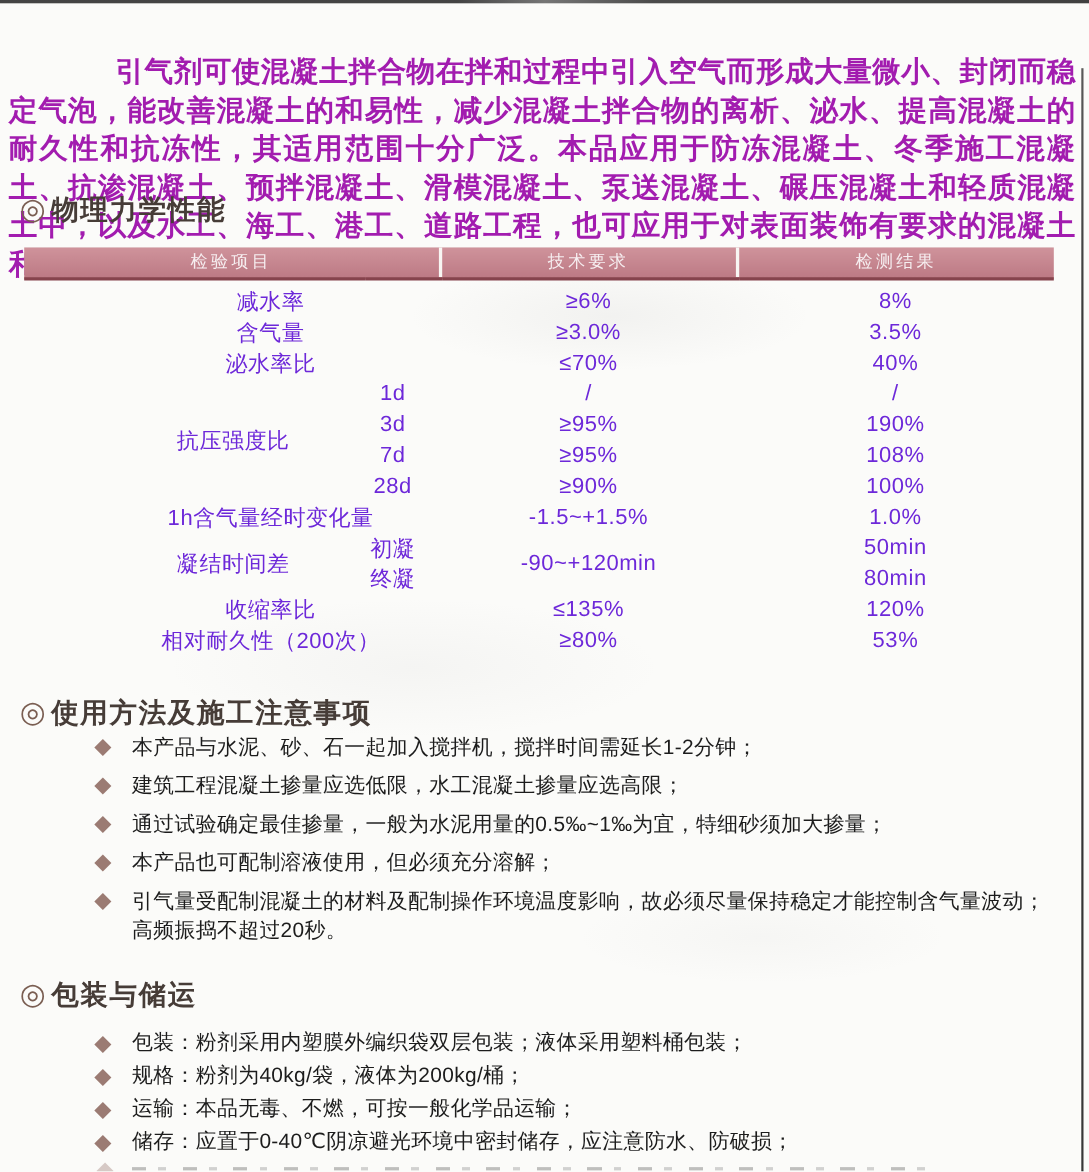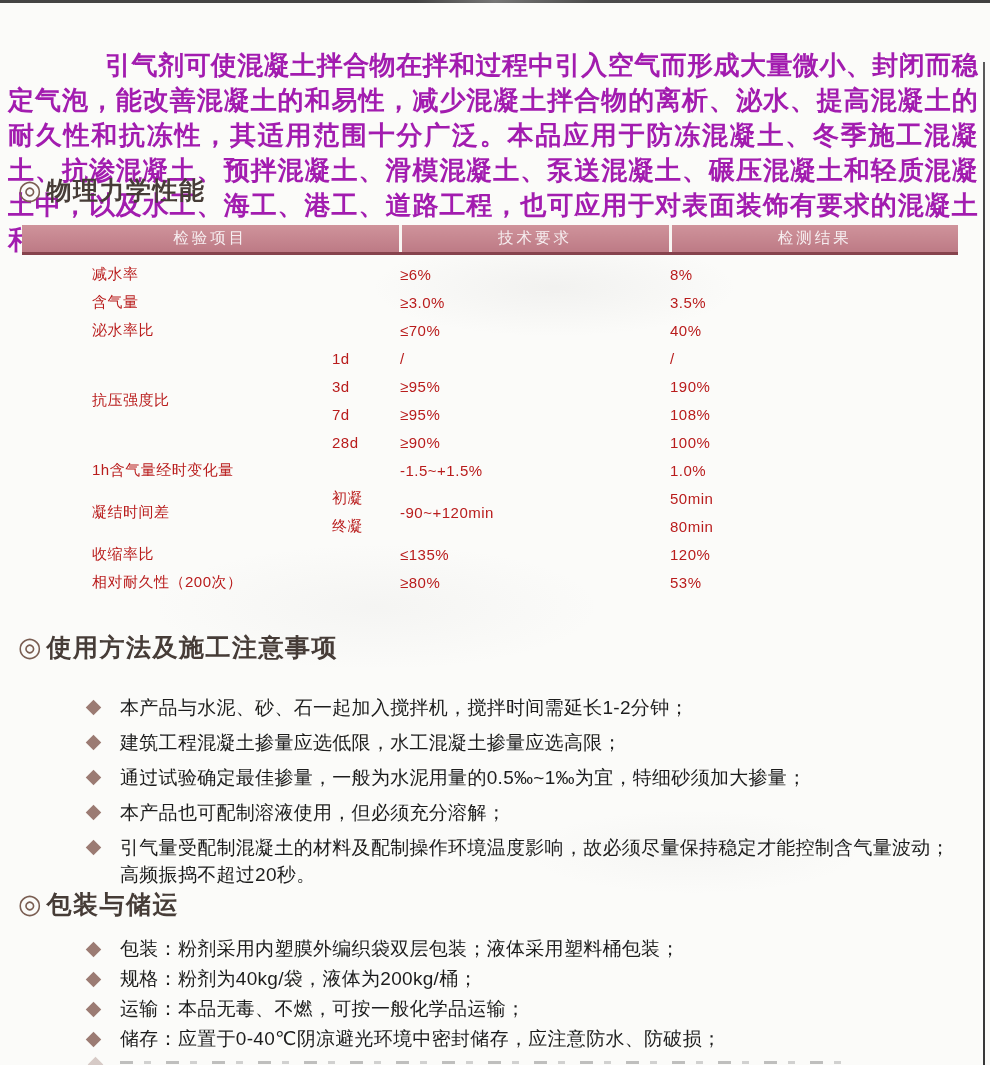--- a/index.html
+++ b/index.html
@@ -31,31 +31,31 @@
   #perf-table{top:225px;left:22px;}
   table{border-collapse:collapse;table-layout:fixed;width:936px;}
   col.c1a{width:310px;} col.c1b{width:68px;} col.c2{width:270px;} col.c3{width:288px;}
   thead th{
     background:linear-gradient(#cf939b,#bd7a85);
     color:#f6eef0;font-weight:400;font-size:15.5px;letter-spacing:3px;
     height:27px;padding:0;border-bottom:3px solid #86434d;
   }
   thead th + th{border-left:3px solid #f8f6f3;text-align:center;}
   tbody td{
-    font-size:15px;height:28px;padding:0;color:#b91c1c;
+    text-align:center;font-size:20px;height:28px;padding:0;color:#6d28d9;
     letter-spacing:.5px;
   }
   tbody tr:first-child td{padding-top:5px;}
   td.cell-item{padding-left:70px;}
   td.cell-group{padding-left:70px;}
   td.cell-sub{padding-right:18px;margin-left:19px;}
   
   .bullets{list-style:none;margin:0;padding:0;width:886px;}
   .bullets li{display:flex;align-items:flex-start;font-size:19px;color:#1c1c1c;}
-  #usage-bullets{top:694px;left:86px;}
+  #usage-bullets{top:666px;left:86px;}
   #usage-bullets li{line-height:27px;margin-bottom:8px;}
   #packaging-bullets{top:936px;left:86px;}
   #packaging-bullets li{line-height:26px;margin-bottom:4px;}
   .diamond{flex:0 0 auto;width:11px;height:11px;background:#9b7b73;transform:rotate(45deg);
            margin:8px 21px 0 2px;}
   .bullet-text{white-space:pre-line;text-align:justify;letter-spacing:.3px;}
   
   #cutoff{top:1055px;left:86px;width:800px;height:10px;overflow:hidden;opacity:.55;filter:blur(.6px);}
   #cutoff .diamond{margin-top:4px;opacity:.7;}
   #cutoff .smudge{margin-top:6px;height:3px;width:730px;

